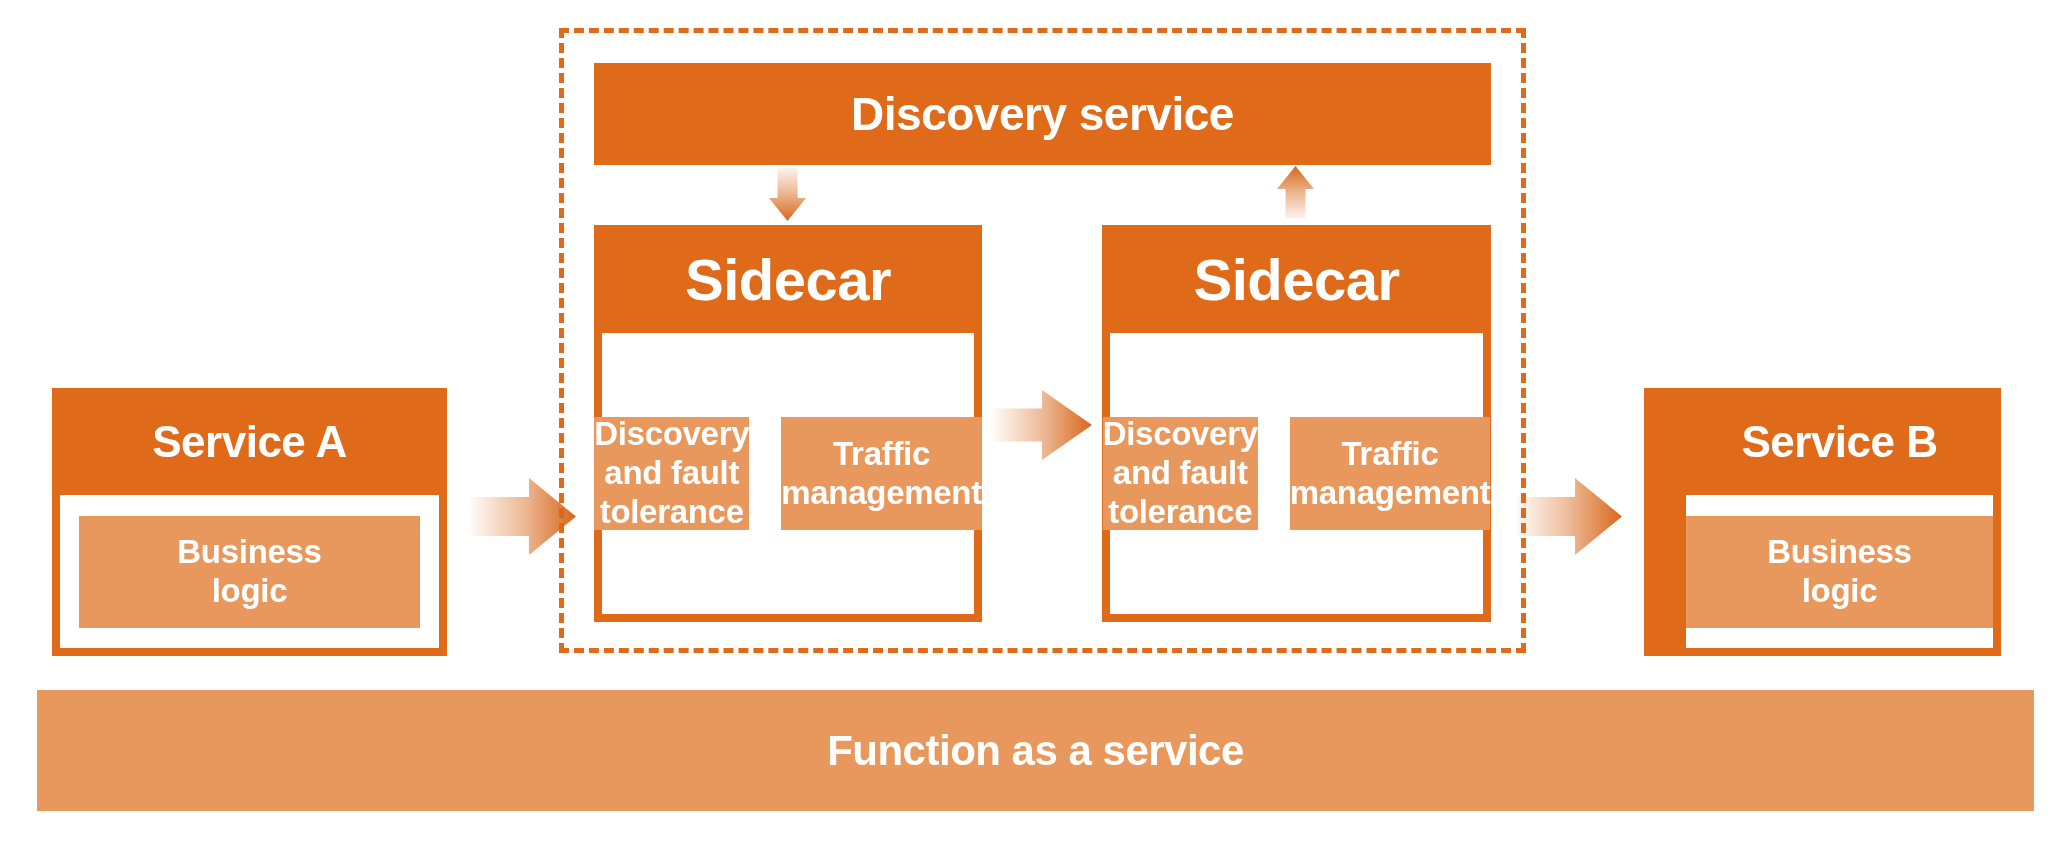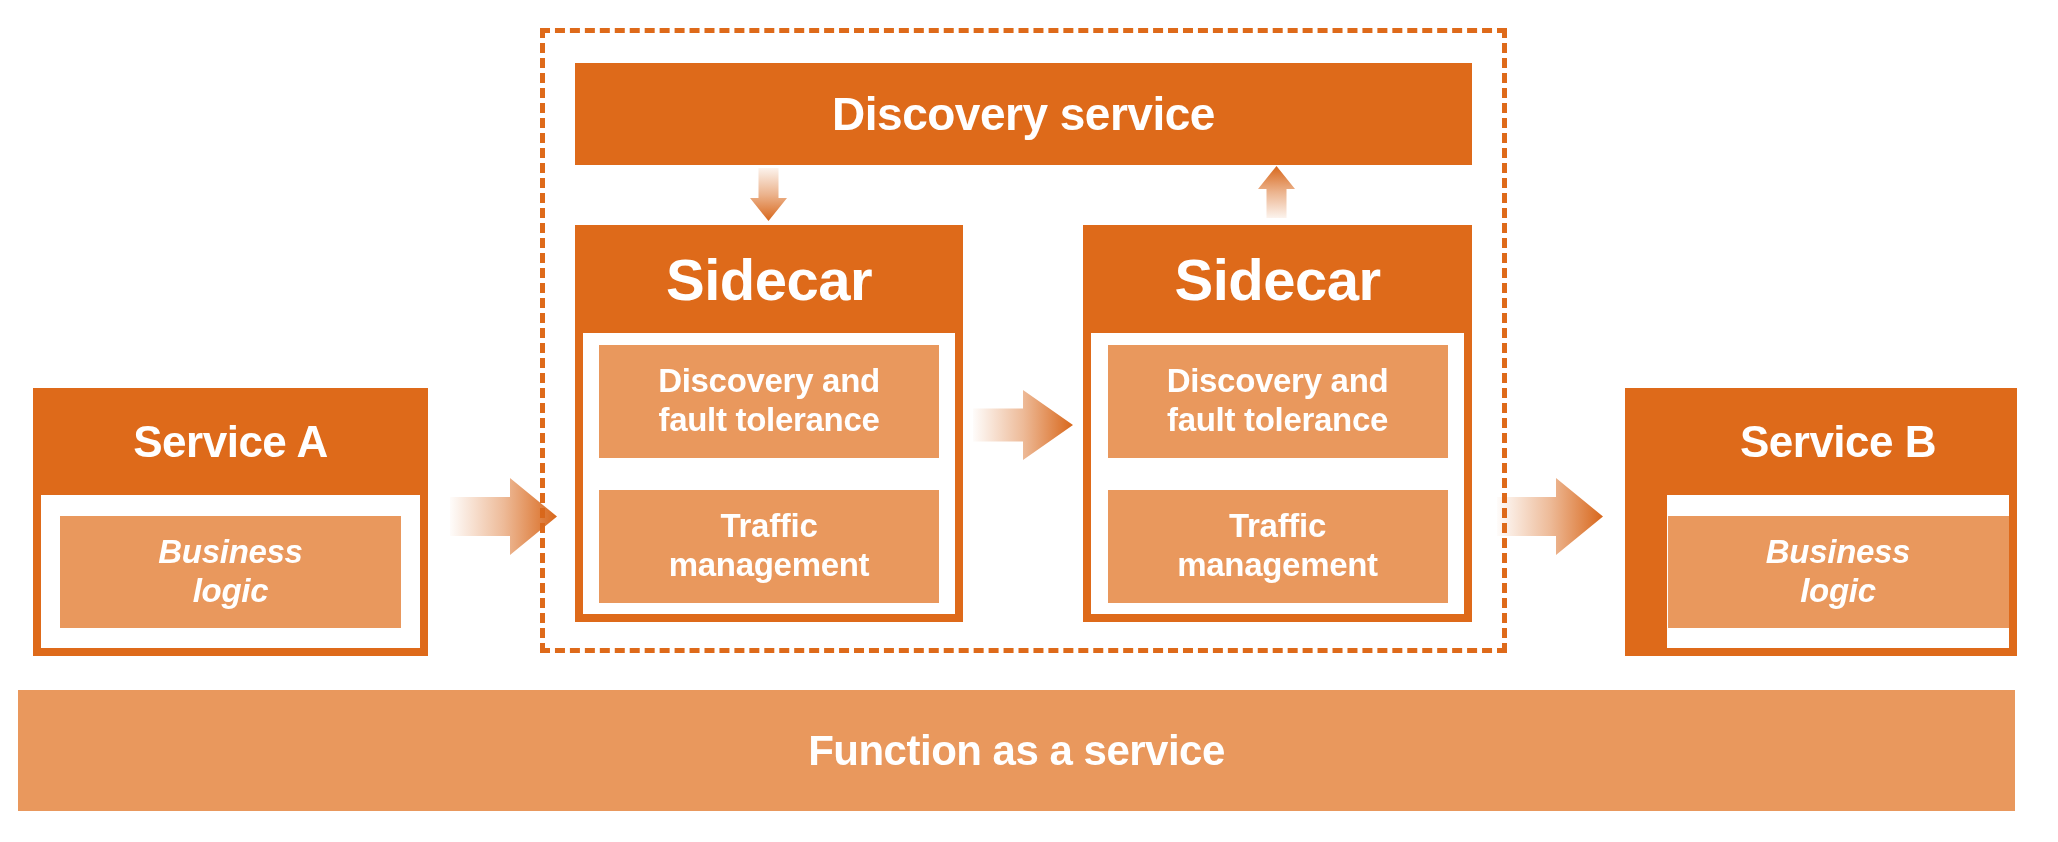--- a/index.html
+++ b/index.html
@@ -6,21 +6,21 @@
   .canvas {
     position: relative;
     width: 2058px;
     height: 842px;
     background: #ffffff;
     font-family: "Liberation Sans", sans-serif;
     font-weight: 700;
     color: #ffffff;
     overflow: hidden;
   }
-  .abs { position: absolute; }
+  .abs { position: absolute; margin-left: 19px; }
 
   
   .mesh-boundary {
     left: 540px; top: 28px; width: 967px; height: 625px;
     box-sizing: border-box;
     border: 5px dashed #de6a1a;
     z-index: 0;
   }
 
   
@@ -38,41 +38,41 @@
   }
   .stack-header {
     display: flex; align-items: center; justify-content: center;
     font-size: 58px; letter-spacing: -0.5px;
     flex: 0 0 auto;
   }
   .stack-body {
     flex: 1 1 auto;
     background: #ffffff;
     margin: 0 8px 8px 8px;
-    display: flex; flex-direction: column;
+    display: flex; 
     align-items: center; justify-content: center;
     gap: 32px;
   }
   .component {
     background: #e9985d;
     display: flex; align-items: center; justify-content: center;
     text-align: center;
     font-size: 33px; line-height: 1.18; letter-spacing: -0.3px;
   }
   .sidecar-component { width: 340px; height: 113px; }
   .sidecar-component .wrap { max-width: 260px; }
   .service-component { width: 341px; height: 112px; }
-  .service-component .wrap { max-width: 190px; font-style: italic; }
+  .service-component .wrap { max-width: 190px; }
 
   .sidecar-left  { left: 575px;  top: 225px; width: 388px; height: 397px; }
   .sidecar-right { left: 1083px; top: 225px; width: 389px; height: 397px; }
   .sidecar-header { height: 108px; }
 
   .service-a { left: 33px;   top: 388px; width: 395px; height: 268px; }
-  .service-b { left: 1625px; top: 388px; width: 392px; height: 268px; padding-left: 34px; }
+  .service-b { left: 1625px; top: 388px; width: 357px; height: 268px; padding-left: 34px; }
   .service-header { height: 107px; font-size: 44px; }
 
   .faas-bar {
     left: 18px; top: 690px; width: 1997px; height: 121px;
     background: #e9985d;
     display: flex; align-items: center; justify-content: center;
     font-size: 42px; letter-spacing: -0.5px;
     z-index: 1;
   }
 

